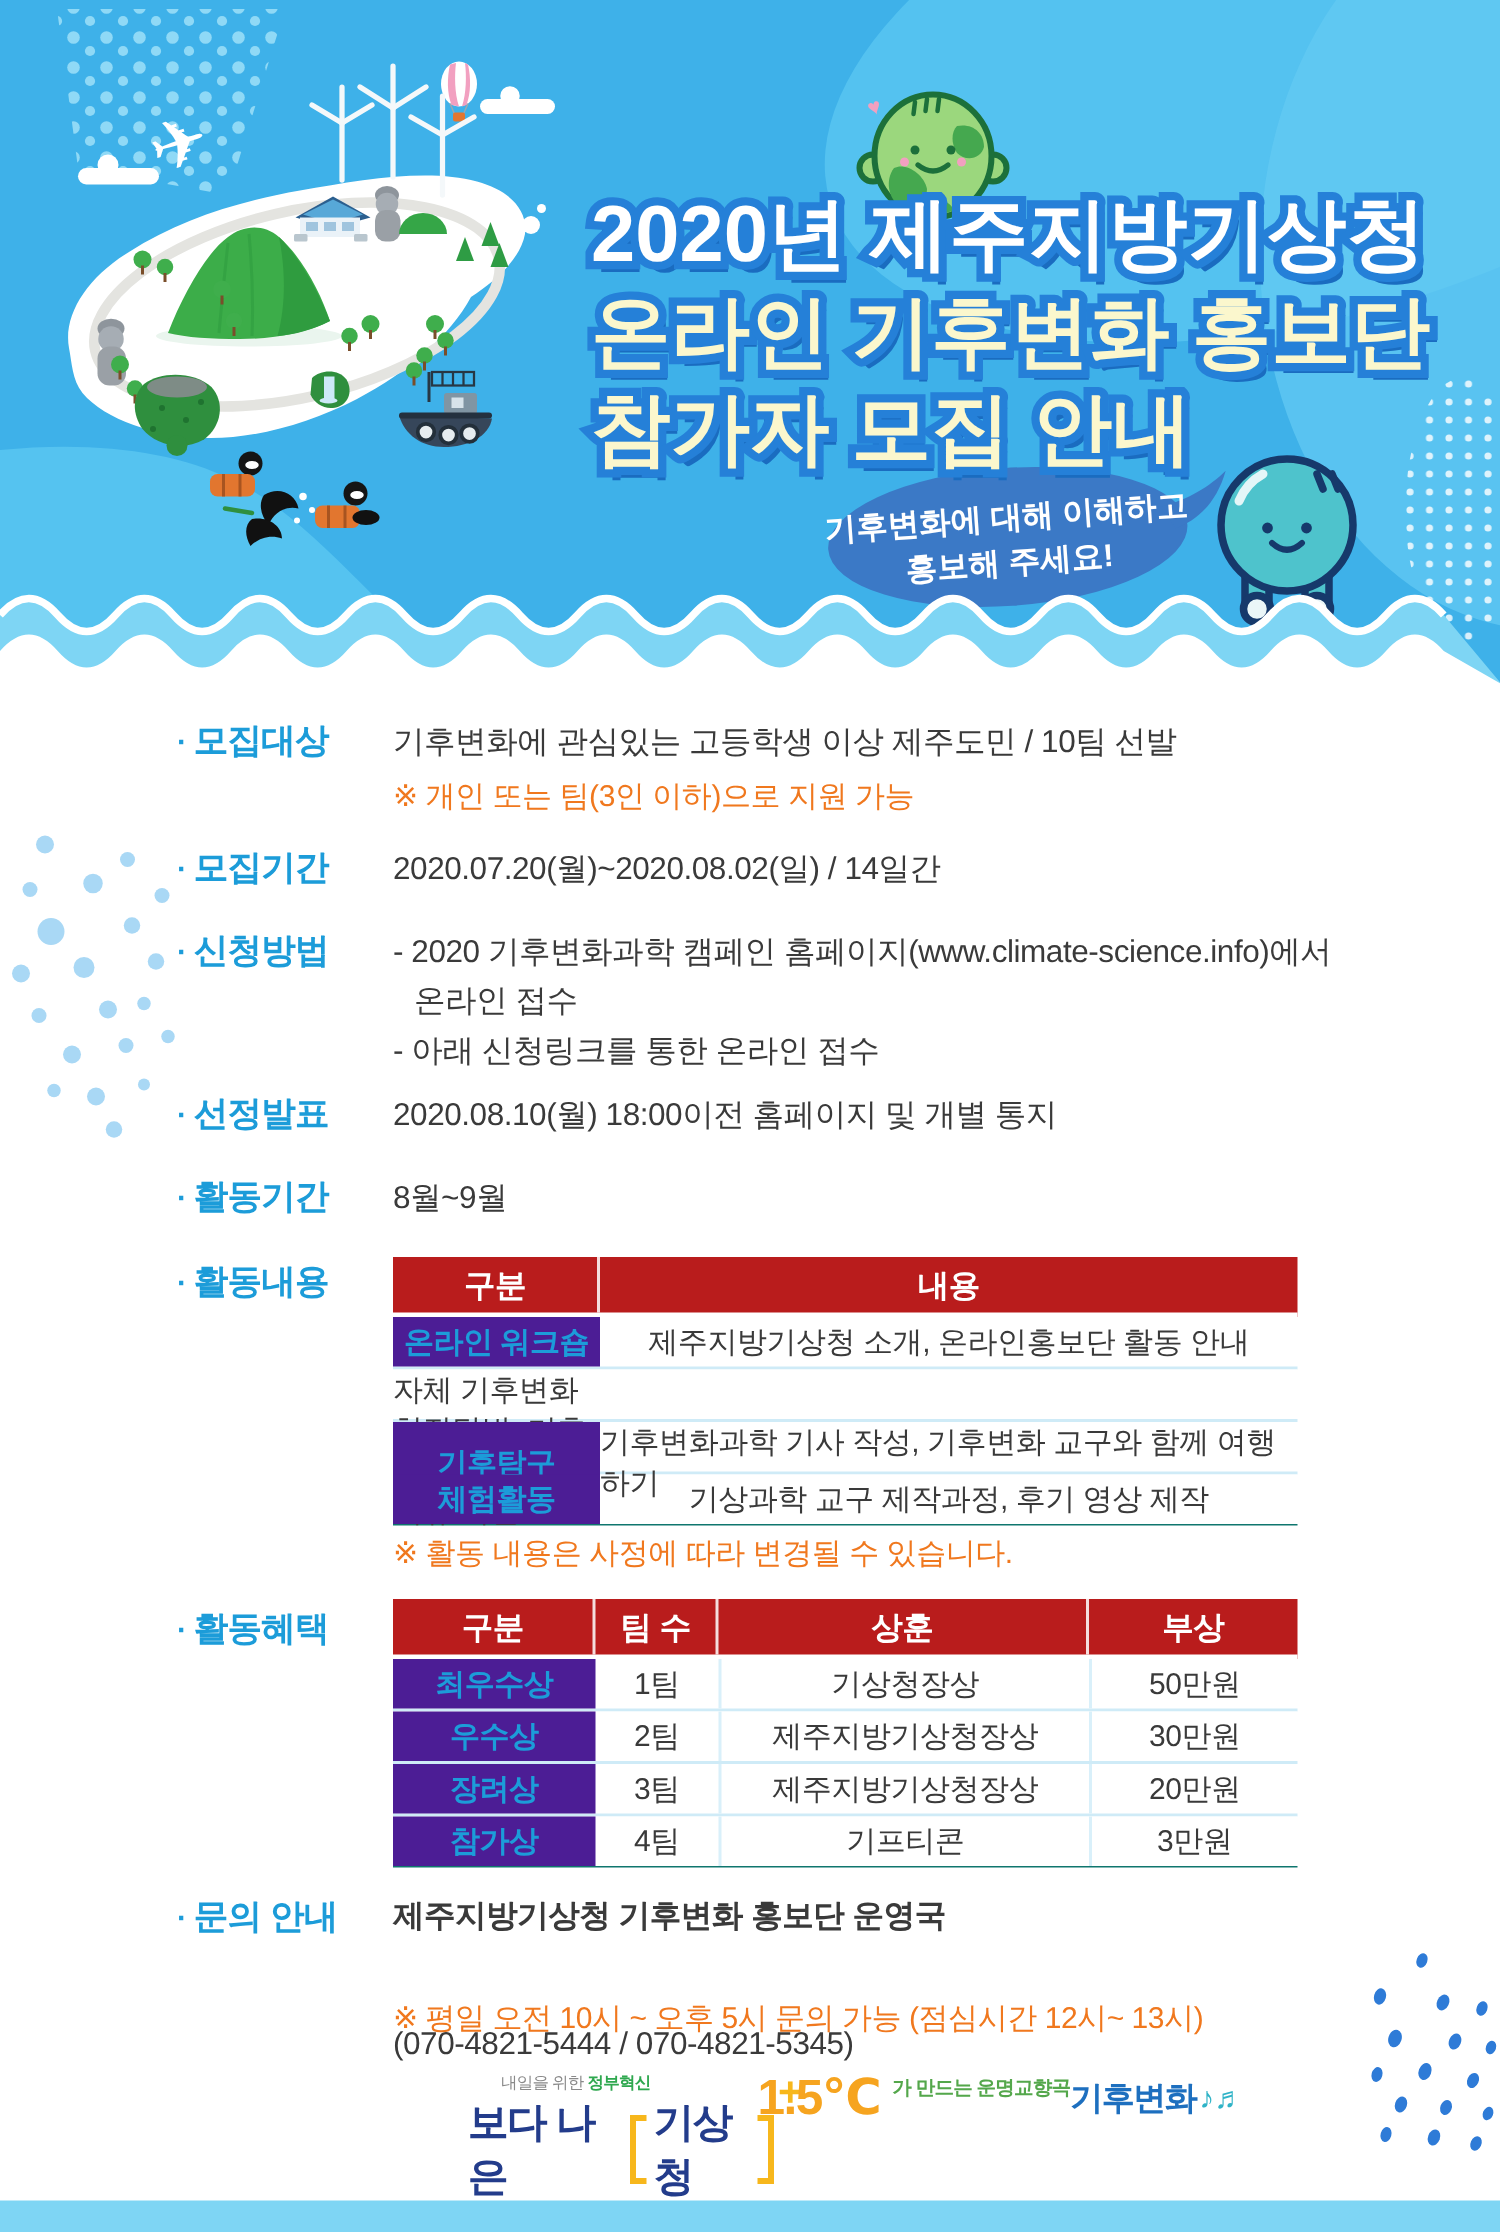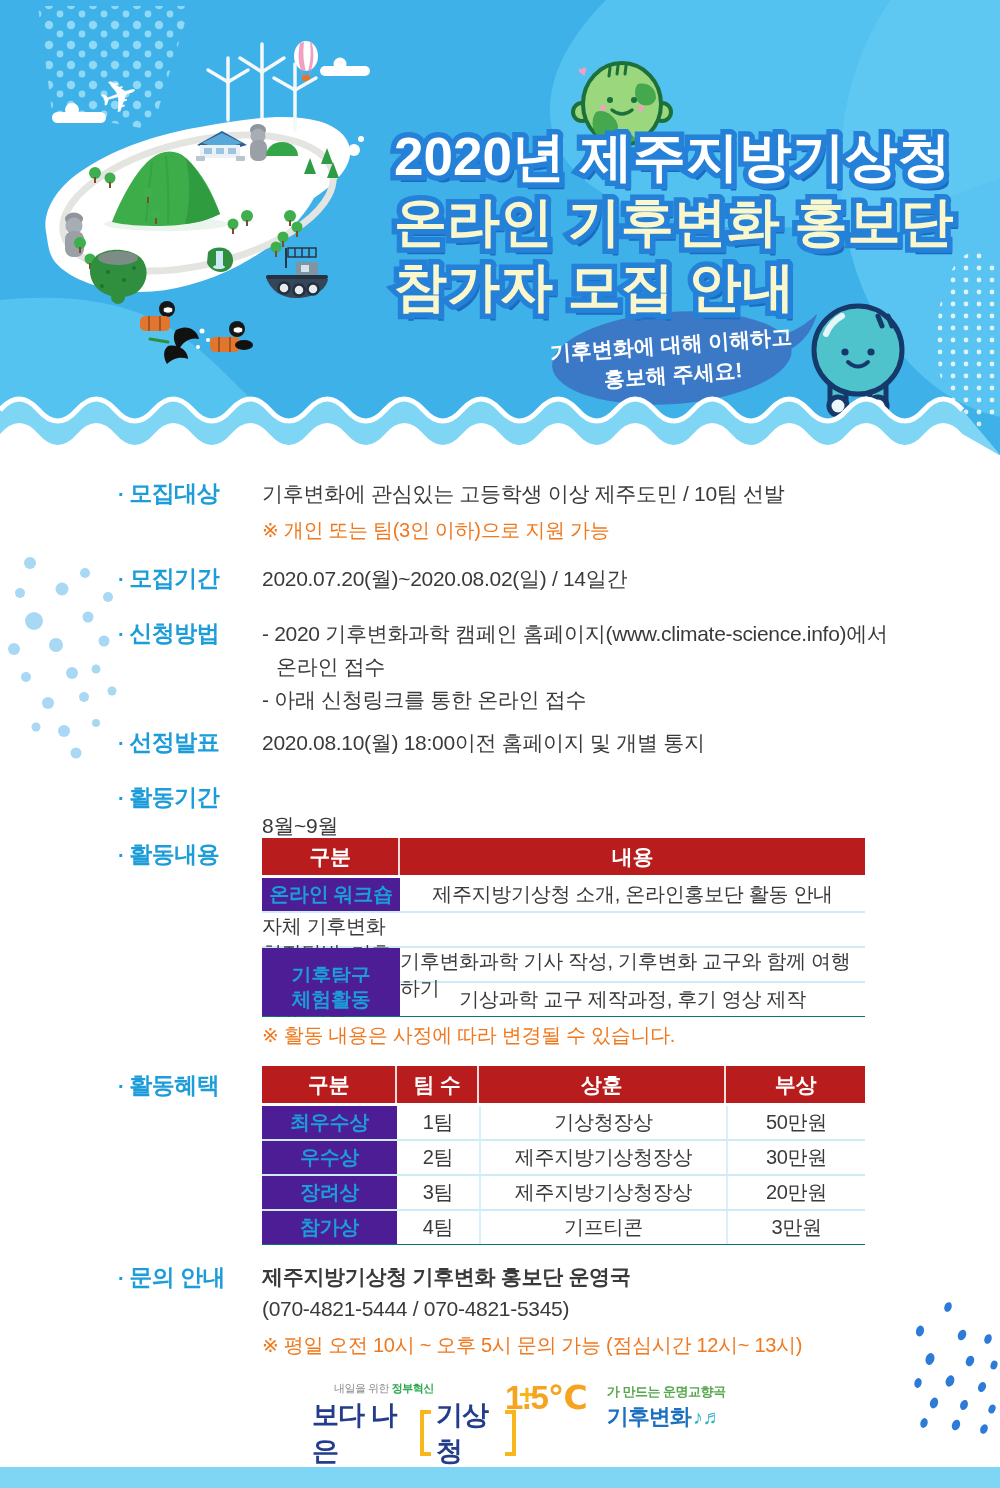--- a/index.html
+++ b/index.html
@@ -45,21 +45,21 @@
   .logo-kma .tagline .green{color:#2FA84F;font-weight:800;}
   .logo-kma .mainrow{position:absolute;left:0;top:14px;display:flex;align-items:center;
                      color:#233C8B;font-weight:800;font-size:27px;letter-spacing:-1px;}
   .bracket-box{position:relative;display:inline-flex;align-items:center;margin-left:8px;padding:2px 6px;}
   .bracket-l,.bracket-r{display:inline-block;width:9px;height:38px;}
   .bracket-l{border-left:4px solid #F7B71C;border-top:4px solid #F7B71C;border-bottom:4px solid #F7B71C;}
   .bracket-r{border-right:4px solid #F7B71C;border-top:4px solid #F7B71C;border-bottom:4px solid #F7B71C;}
   .plus-mark{position:absolute;top:-16px;right:-12px;color:#F7B71C;font-size:28px;font-weight:800;}
   .logo-climate{position:absolute;left:505px;top:1383px;display:flex;align-items:flex-start;justify-content:space-between;}
   .logo-climate .temp{font-size:33px;font-weight:800;color:#F6A41F;letter-spacing:-1px;line-height:30px;}
-  .logo-climate .right-col{margin-left:20px;display:flex;flex-direction:column;}
+  .logo-climate .right-col{margin-left:8px;display:flex;flex-direction:row;}
   .logo-climate .sub{font-size:13px;font-weight:800;color:#54A74B;letter-spacing:-0.5px;}
   .logo-climate .mainrow2{display:flex;align-items:center;margin-top:2px;}
   .logo-climate .main{font-size:22px;font-weight:800;color:#1D6FBF;letter-spacing:-1px;line-height:28px;}
   .logo-climate .notes{font-size:20px;color:#2FB3C7;margin-left:2px;}
 
   .bottom-bar{position:absolute;left:0;top:1467px;width:1000px;height:21px;background:#7ED5F4;}
 </style>
 </head>
 <body>
 
@@ -348,21 +348,21 @@
   <div class="section-label" style="top:727px">
     <span class="bullet">·</span>
     <span>선정발표</span>
   </div>
   <div class="body-text" style="top:729px">2020.08.10(월) 18:00이전 홈페이지 및 개별 통지</div>
 
   <div class="section-label" style="top:782px">
     <span class="bullet">·</span>
     <span>활동기간</span>
   </div>
-  <div class="body-text" style="top:812px">8월~9월</div>
+  <div class="body-text" style="top:784px">8월~9월</div>
 
   <div class="section-label" style="top:839px">
     <span class="bullet">·</span>
     <span>활동내용</span>
   </div>
   <div class="tbl t1" style="top:838px">
     <div class="trow thead">
       <div class="cell">구분</div>
       <div class="cell">내용</div>
     </div>
@@ -419,21 +419,21 @@
       <div class="cell">기프티콘</div>
       <div class="cell">3만원</div>
     </div>
   </div>
 
   <div class="section-label" style="top:1262px">
     <span class="bullet">·</span>
     <span>문의 안내</span>
   </div>
   <div class="body-text boldtx" style="top:1263px">제주지방기상청 기후변화 홍보단 운영국</div>
-  <div class="body-text" style="top:1297px">(070-4821-5444 / 070-4821-5345)</div>
+  <div class="body-text" style="top:1351px">(070-4821-5444 / 070-4821-5345)</div>
   <div class="body-text orange" style="top:1332px;font-size:20px">※ 평일 오전 10시 ~ 오후 5시 문의 가능 (점심시간 12시~ 13시)</div>
 
   <svg class="abs" style="left:900px;top:1295px" width="100" height="150" viewBox="0 0 100 150">
     <g fill="#2E7BD7">
       <ellipse cx="48" cy="12" rx="3.6" ry="5" transform="rotate(20 48 12)"></ellipse>
       <ellipse cx="20" cy="36" rx="4" ry="5.5" transform="rotate(15 20 36)"></ellipse>
       <ellipse cx="62" cy="40" rx="4" ry="5.5" transform="rotate(25 62 40)"></ellipse>
       <ellipse cx="88" cy="44" rx="3.6" ry="5" transform="rotate(20 88 44)"></ellipse>
       <ellipse cx="30" cy="64" rx="4.4" ry="6" transform="rotate(18 30 64)"></ellipse>
       <ellipse cx="70" cy="66" rx="4" ry="5.5" transform="rotate(22 70 66)"></ellipse>

